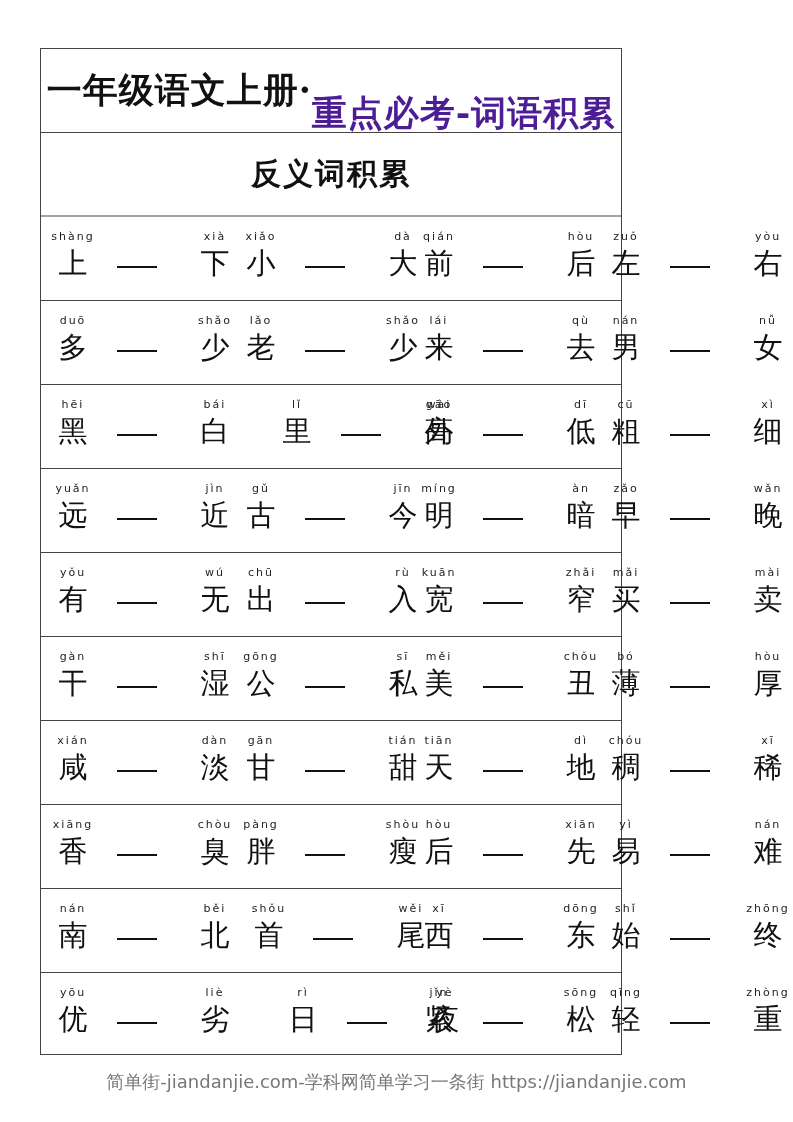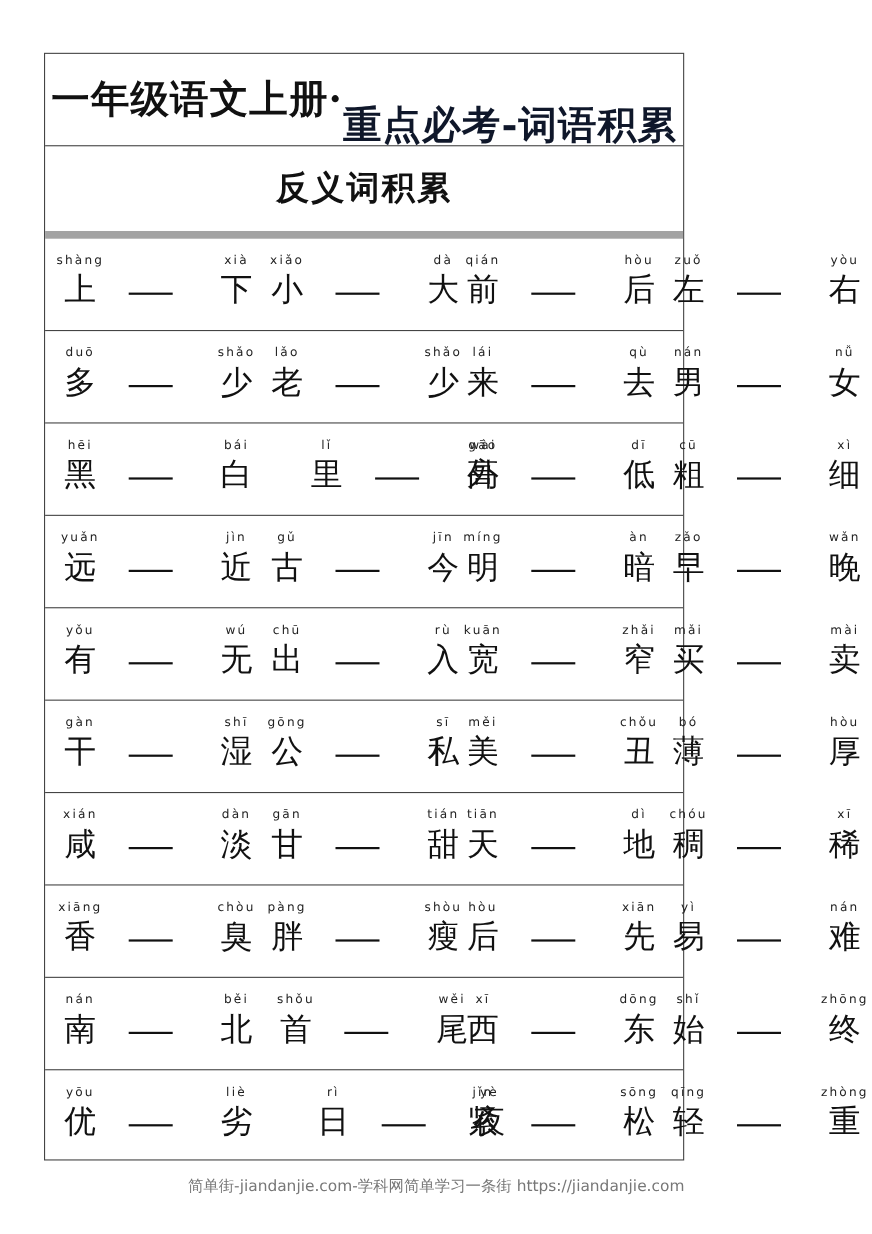--- a/index.html
+++ b/index.html
@@ -13,23 +13,23 @@
       width: 582px; height: 1007px;
       border: 1px solid #444;
     }
     .title-row {
       height: 84px; border-bottom: 1px solid #444;
       display: flex; align-items: center; justify-content: center;
       font-family: "DejaVu Serif", serif; font-weight: bold;
       font-size: 35px; letter-spacing: 1px; white-space: nowrap;
     }
     .title-black { color: #111; }
-    .title-red { color: #0f172a; margin-top: 45px; }
+    .title-red { color: #4c1d95; margin-top: 45px; }
     .subtitle-row {
-      height: 84px; border-bottom: 7px solid #a3a3a3;
+      height: 84px; border-bottom: 2px solid #a3a3a3;
       display: flex; align-items: center; justify-content: center;
       font-family: "DejaVu Serif", serif; font-weight: bold;
       font-size: 30px; color: #111; letter-spacing: 2px;
     }
     .grid-row {
       height: 84px; border-bottom: 1px solid #444;
       position: relative;
     }
     .grid-row:last-child { border-bottom: none; height: 83px; }
     .pair {
@@ -49,21 +49,21 @@
     .hz {
       font-family: "DejaVu Serif", serif; font-size: 29px;
       line-height: 36px; color: #111;
     }
     .dash {
       position: absolute; left: 66px; top: 49px; width: 40px;
       height: 2px; background: #111;
     }
     .footer {
       position: absolute; top: 1070px; left: 0; width: 793px;
-      text-align: center; font-size: 14px; color: #777;
+      text-align: center; font-size: 18px; color: #777;
       font-family: "DejaVu Sans", sans-serif;
     }
   </style>
 </head>
 <body>
 
 <div class="sheet">
   <div class="title-row">
     <span class="title-black">一年级语文上册·</span>
       <span class="title-red">重点必考-词语积累</span>

